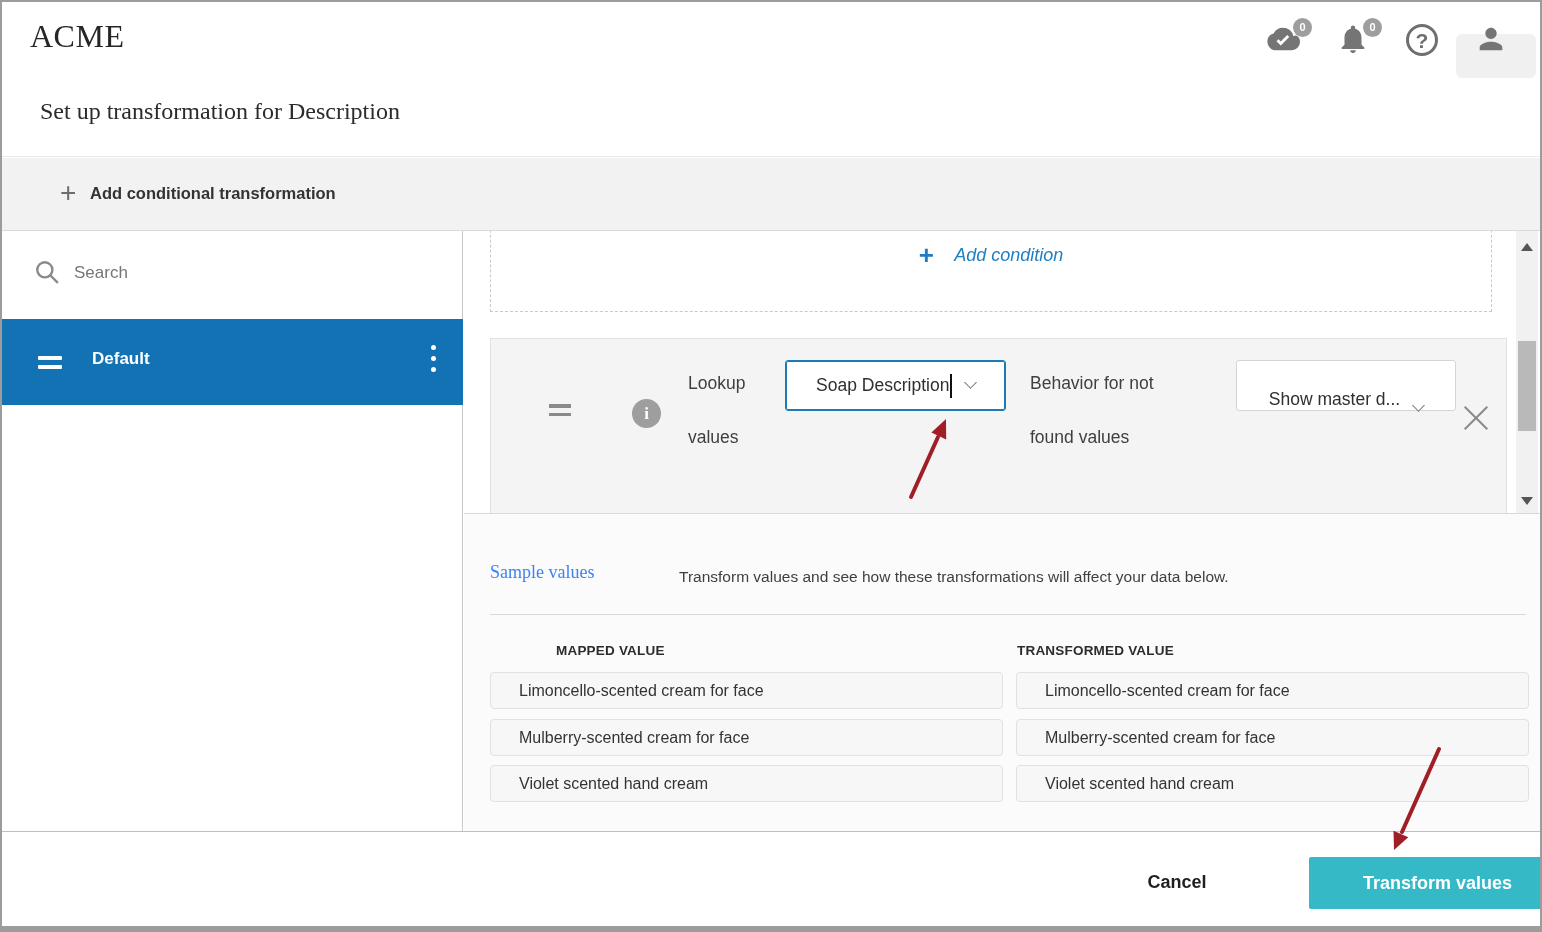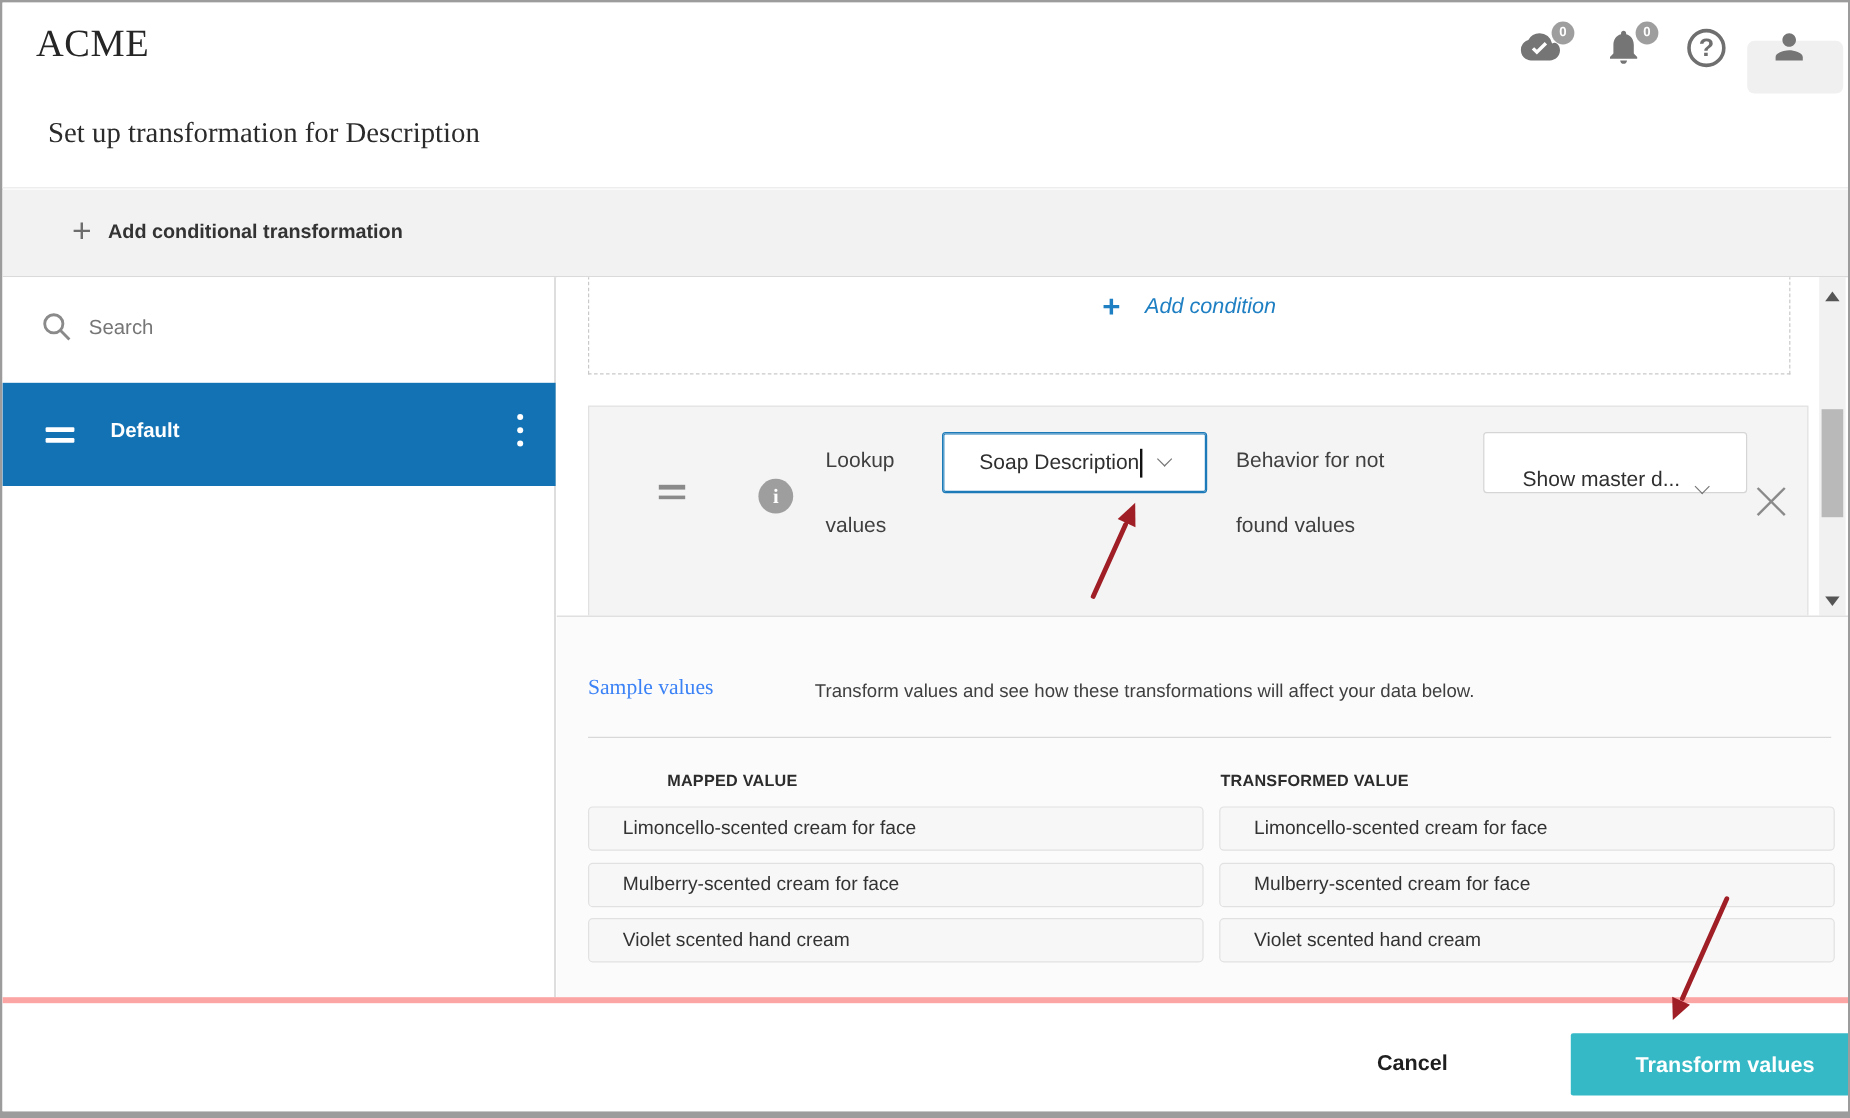--- a/index.html
+++ b/index.html
@@ -77,21 +77,21 @@
   .sample-desc { position:absolute; left:215px; top:54px; font-size:15.5px; color:#3f3f3f; }
   .sample-divider { position:absolute; left:26px; top:100px; width:1036px; height:1px; background:#d8d8d8; }
   .col-h { position:absolute; top:129px; font-size:13.5px; font-weight:bold; color:#2c2c2c; letter-spacing:.2px; }
   .col-h1 { left:44px;margin-left:48px; } .col-h2 { left:553px; }
   .sv-row { position:absolute; width:513px; height:37px; background:#f7f7f7; border:1px solid #e1e1e1; border-radius:4px;
             font-size:16px; color:#333; line-height:35px; padding-left:28px; }
   .cA { left:26px; } .cB { left:552px; }
   .r0 { top:158px; } .r1 { top:205px; } .r2 { top:251px; }
 
   
-  .footer { position:absolute; left:0; top:829px; width:1538px; height:97px; background:#fff; border-top:5px solid #fca5a5; }
+  .footer { position:absolute; left:0; top:829px; width:1538px; height:97px; background:#fff; border-top:1px solid #fca5a5; }
   .cancel-btn { position:absolute; left:1120px; top:30px; width:110px; height:40px; background:none; border:none;
                 font-size:18px; font-weight:bold; color:#1f1f1f; font-family:inherit; }
   .submit-btn { position:absolute; left:1307px; top:25px; width:257px; height:52px; background:#35b9c6; border:none; border-radius:2px;
                 font-size:18px; font-weight:bold; color:#fff; font-family:inherit; }
 
   .arrows { position:absolute; left:0; top:0; width:1542px; height:932px; pointer-events:none; z-index:50; }
 </style>
 </head>
 <body>
 

